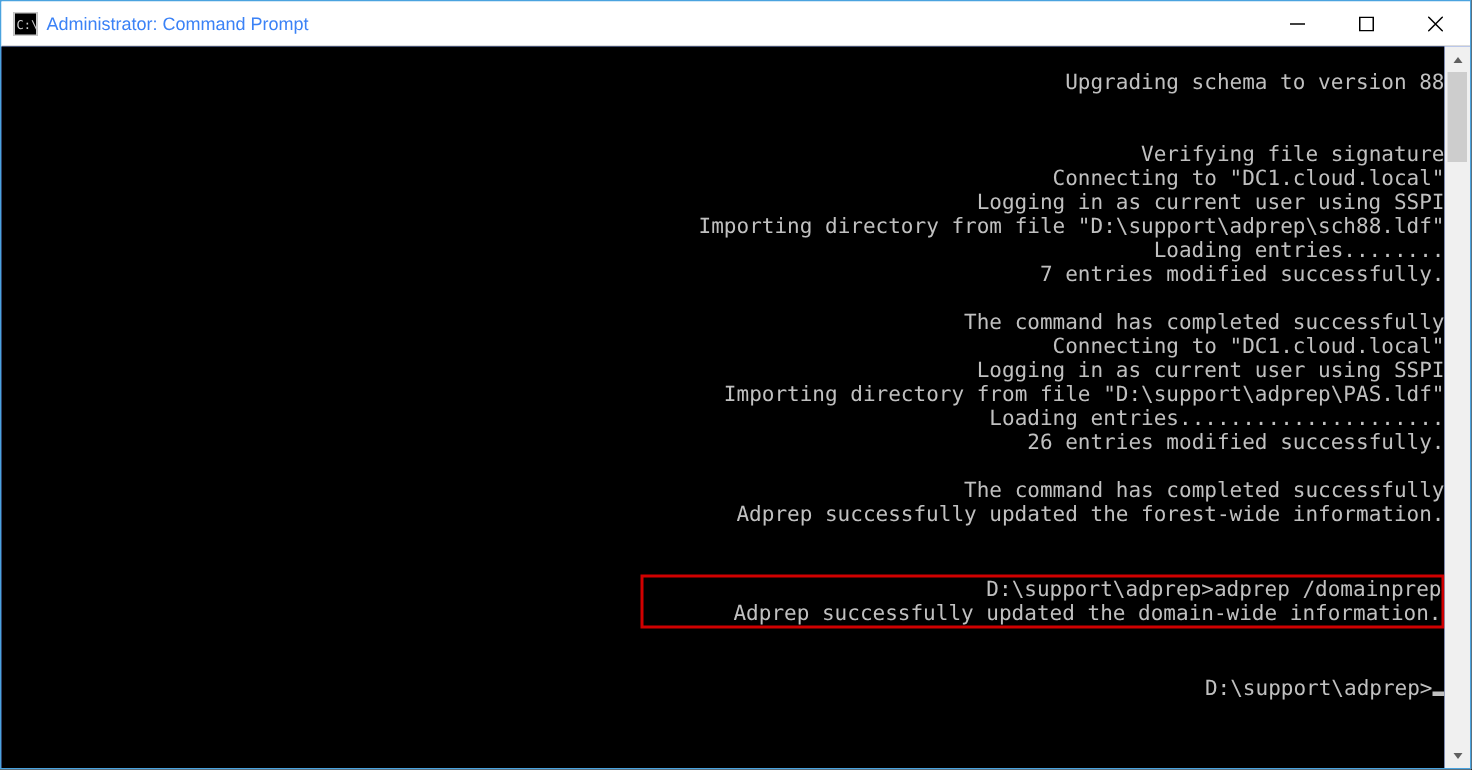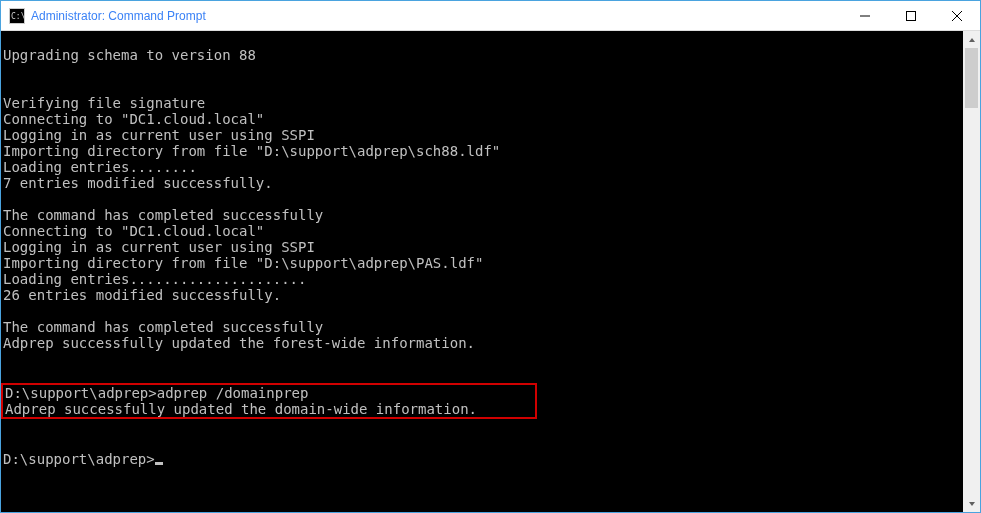--- a/index.html
+++ b/index.html
@@ -48,20 +48,21 @@
     display: flex;
     align-items: center;
     justify-content: center;
     color: #000;
   }
   .client {
     flex: 1;
     background: #1d4ed8;
     position: relative;
     display: flex;
+    text-align: right;
   }
   .console {
     flex: 1;
     background: #000;
     color: #c0c0c0;
     font-family: Consolas, "Lucida Console", monospace;
     font-size: 14px;
     line-height: 16px;
     white-space: pre;
     padding: 0 0 0 2px;

